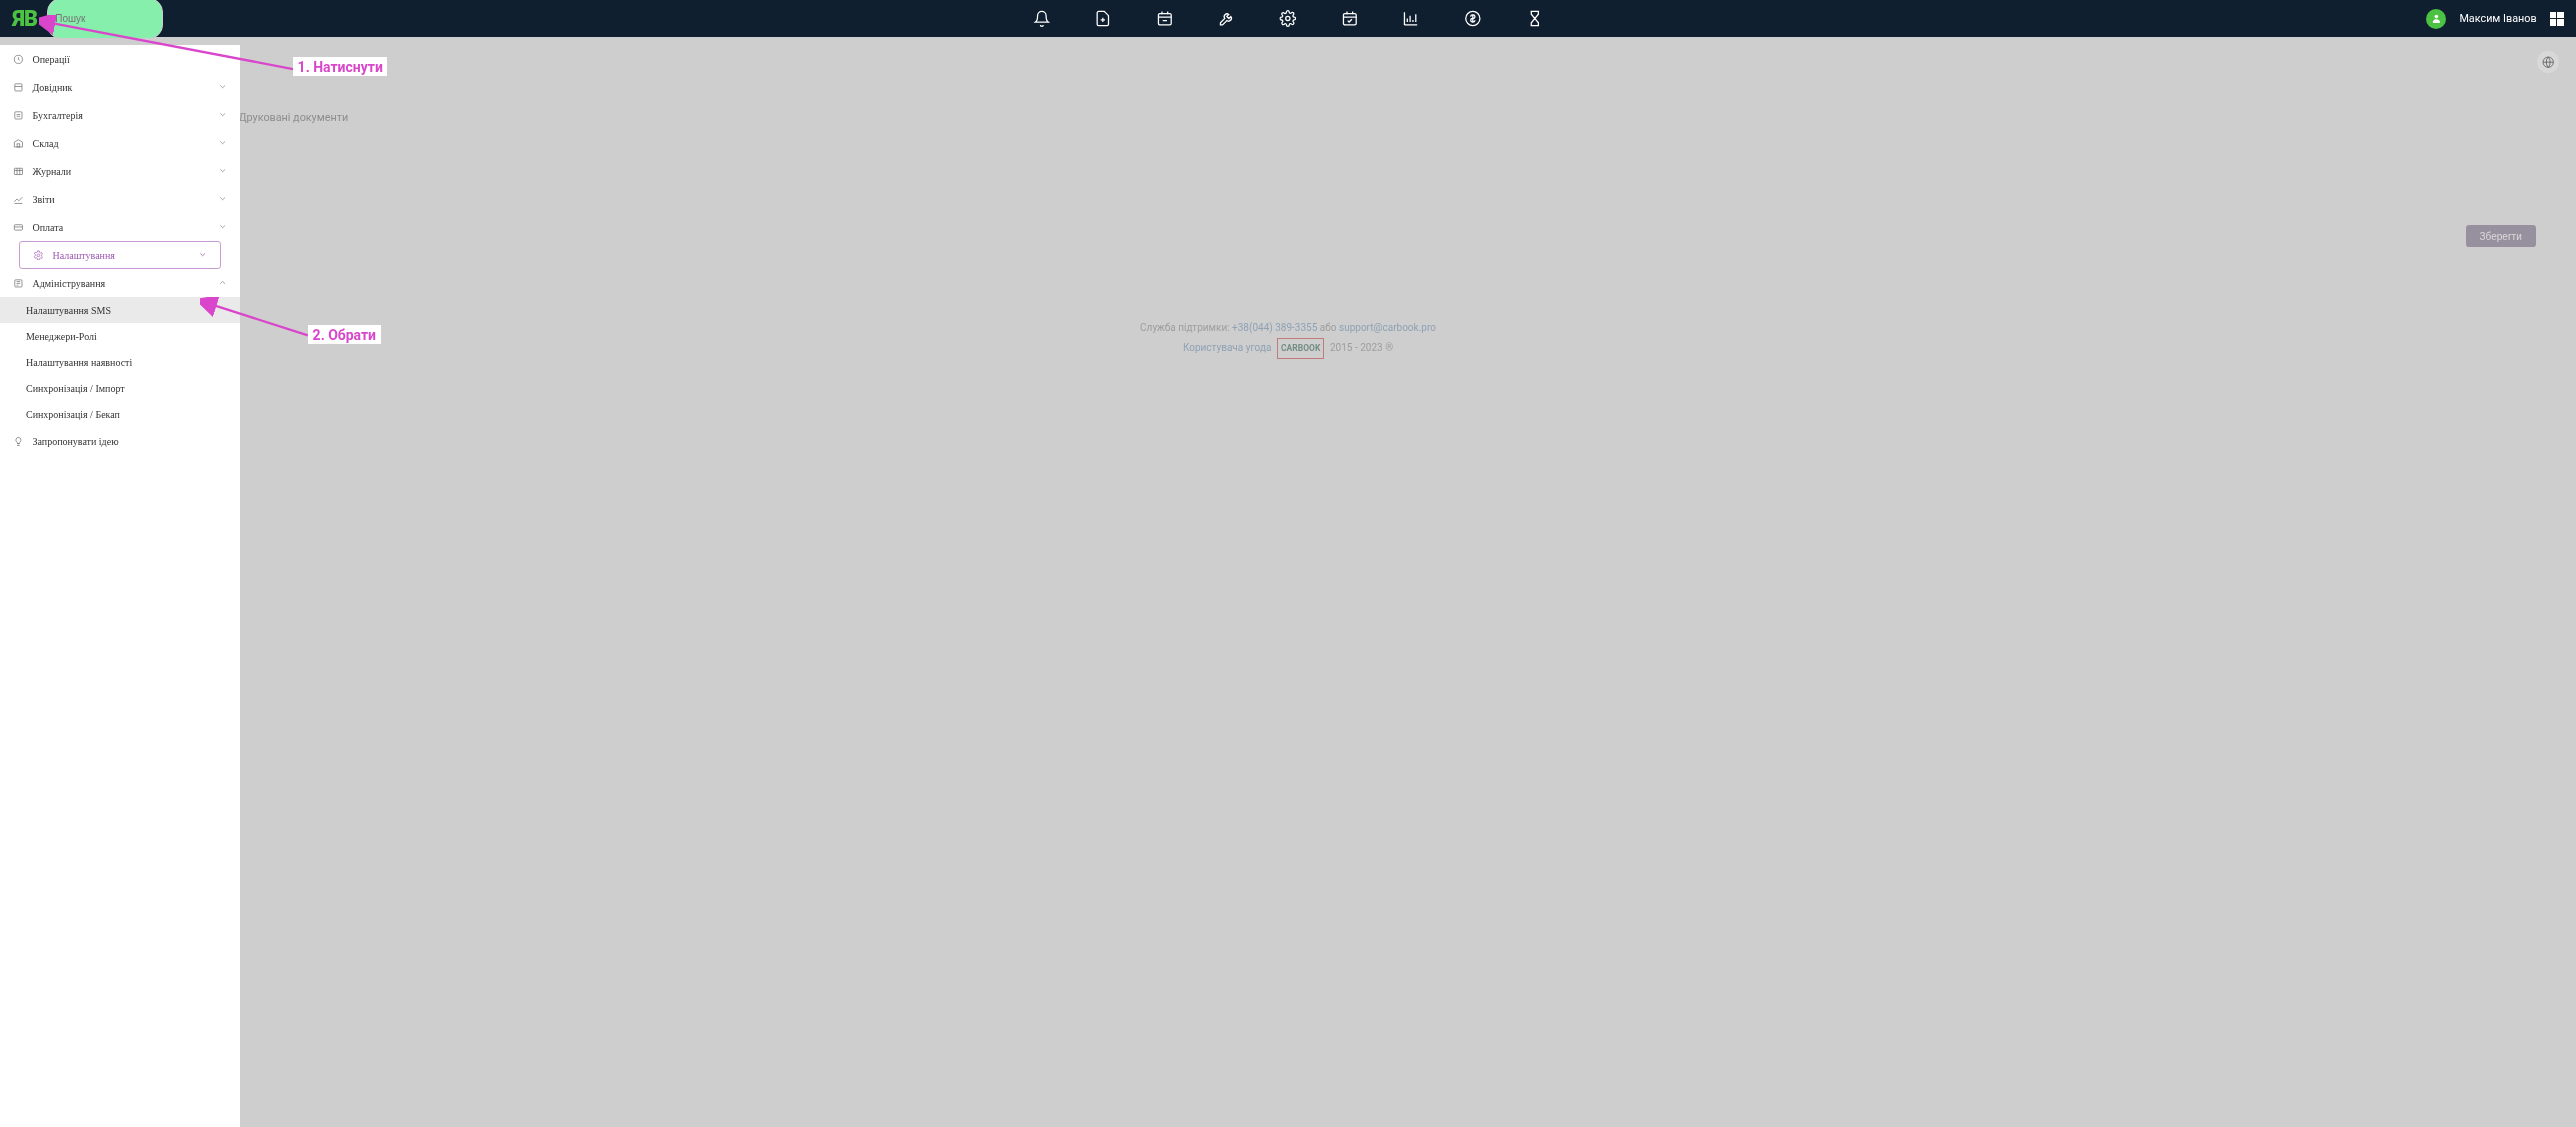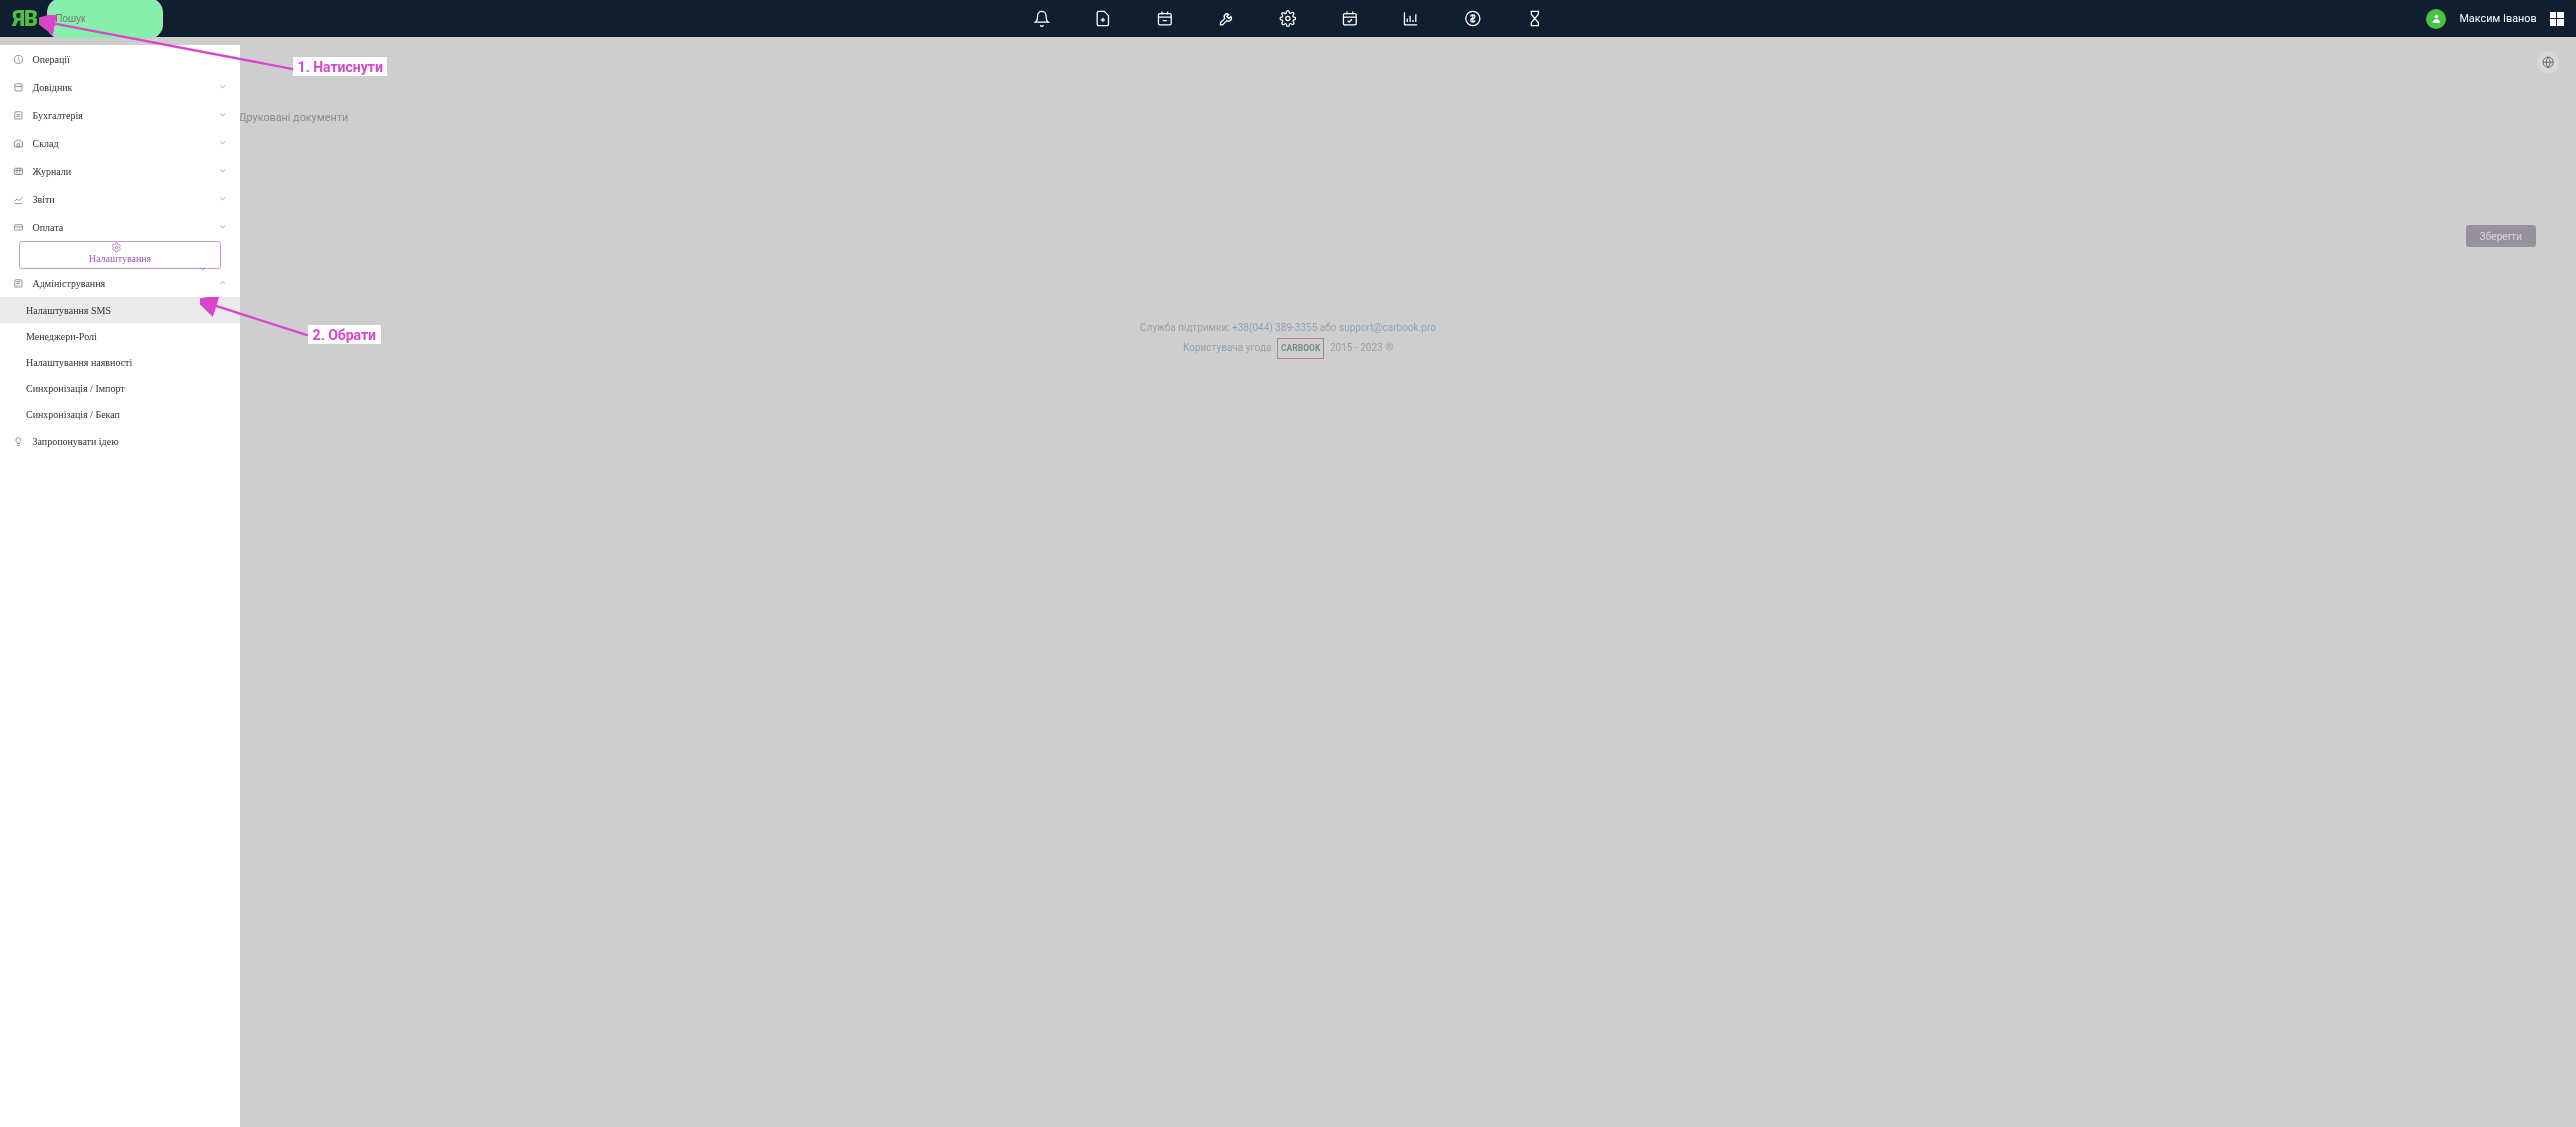--- a/index.html
+++ b/index.html
@@ -126,21 +126,20 @@
 .menu-item .chevron {
   margin-left: auto;
   width: 9.3px;
   height: 9.3px;
 }
 .menu-item .chevron svg { width: 9.3px; height: 9.3px; stroke: #888; fill: none; stroke-width: 2; }
 .menu-item.highlighted {
   border: 1.2px solid #c89ad4;
   border-radius: 3.1px;
   margin: 0 19px;
-  flex-direction: column;
 }
 .menu-item.highlighted .label { color: #9c5ab5; }
 .menu-item.highlighted .micon svg { stroke: #9c5ab5; }
 .menu-item.highlighted .chevron svg { stroke: #9c5ab5; }
 
 .submenu-item {
   display: flex;
   align-items: center;
   height: 26px;
   padding: 0 12.4px 0 26px;

